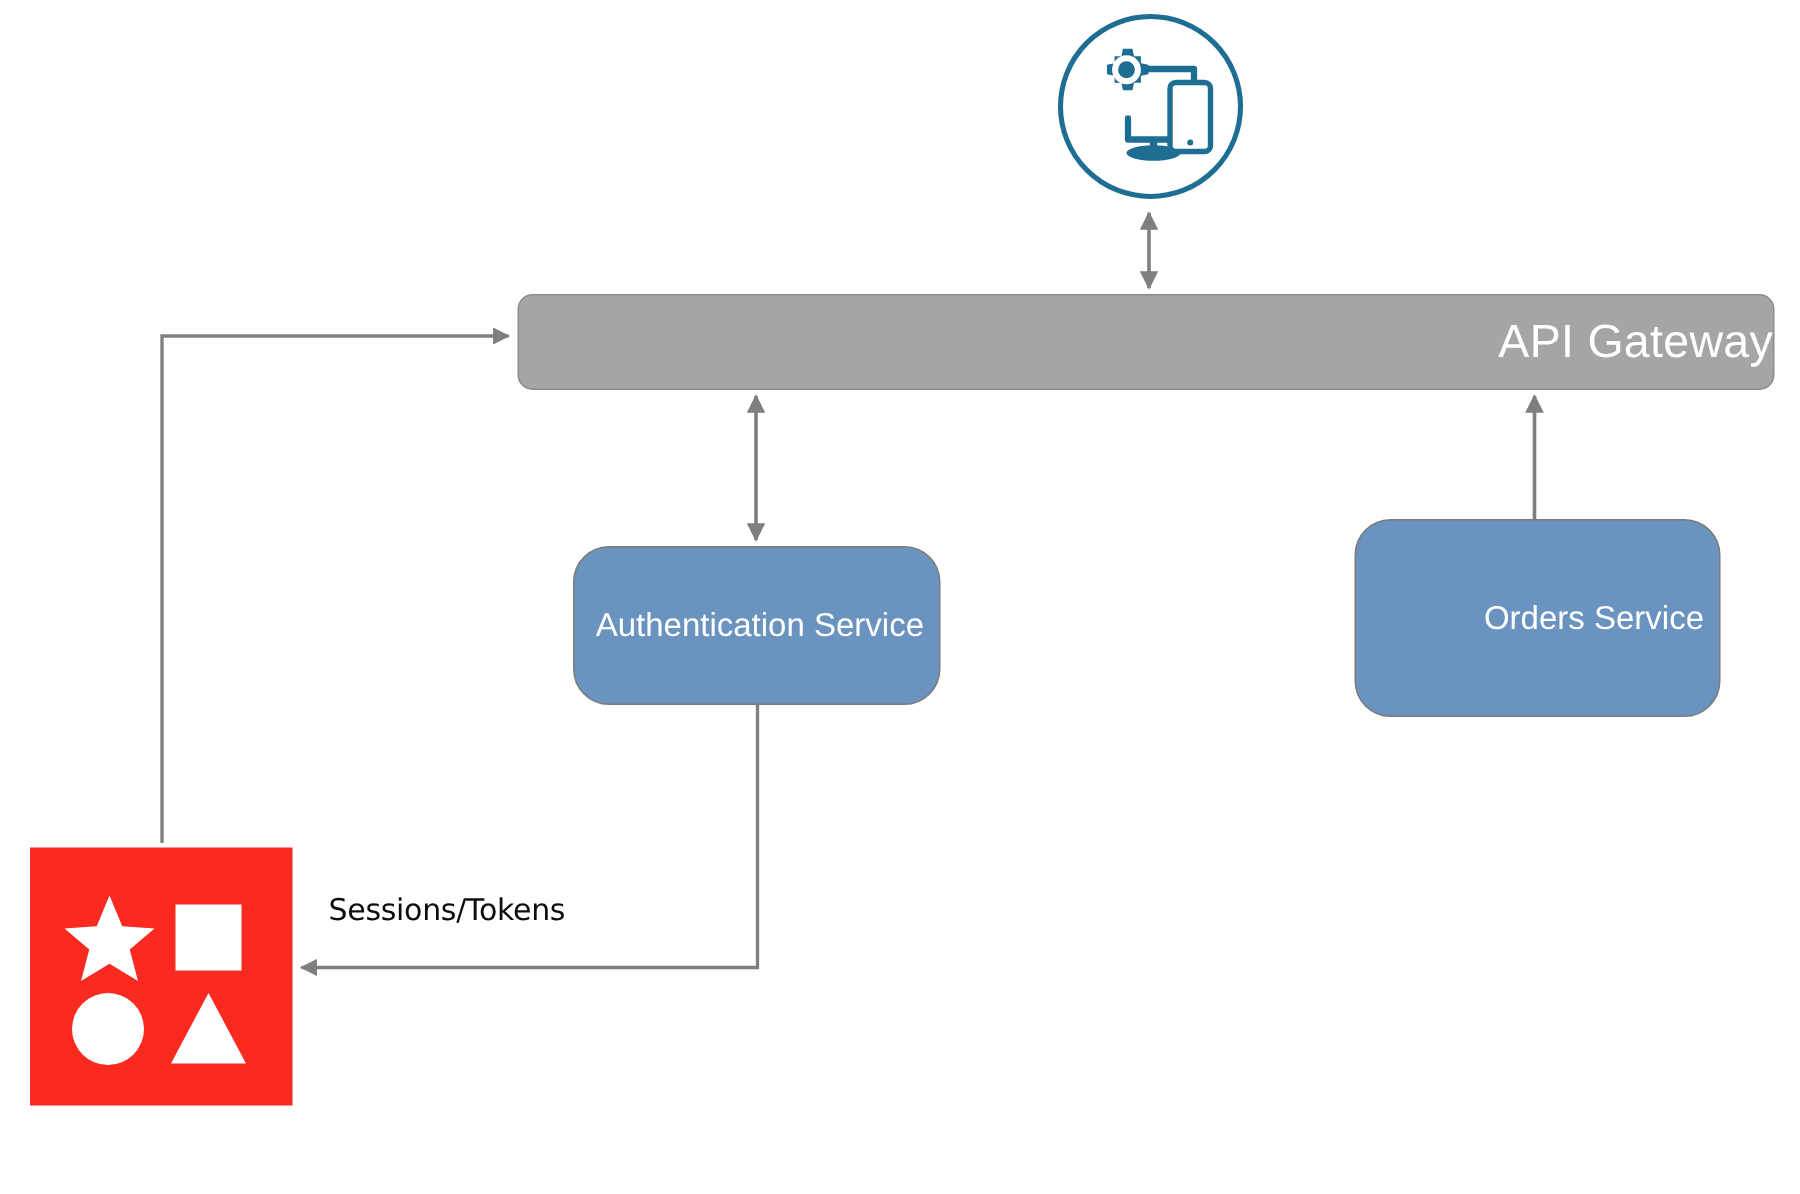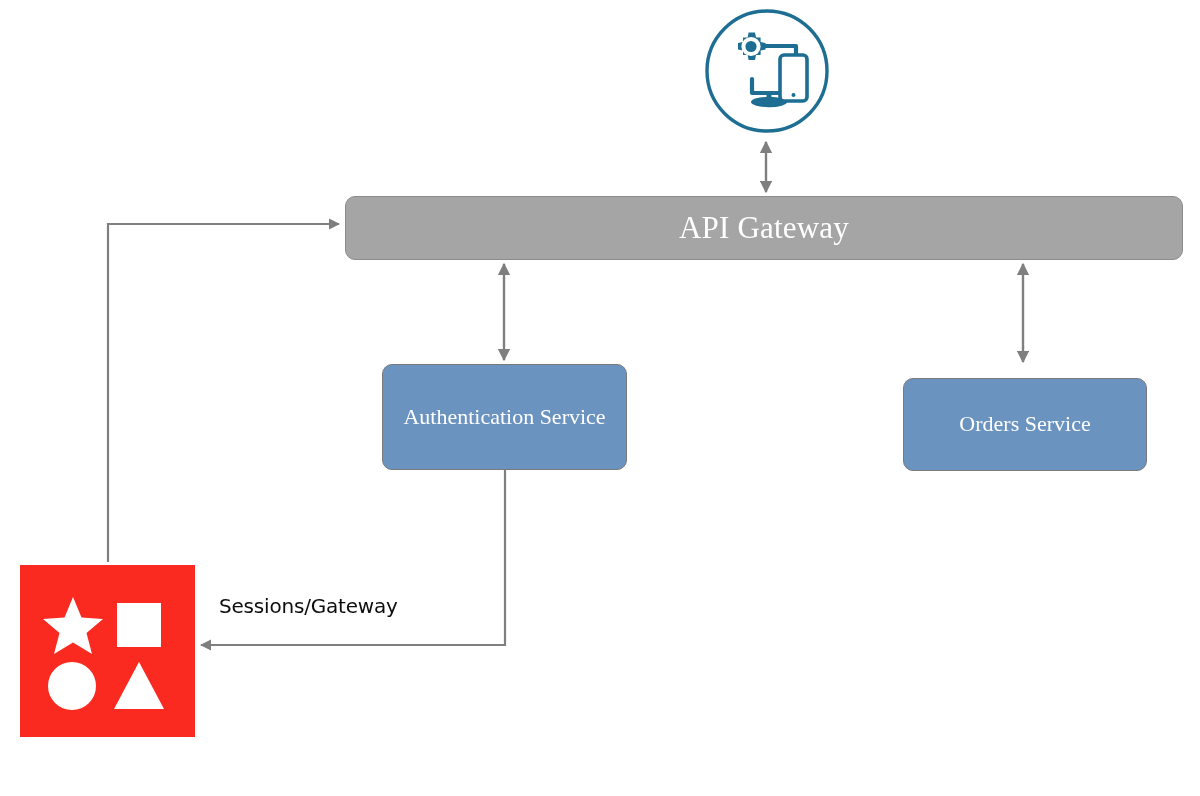--- a/index.html
+++ b/index.html
@@ -13,23 +13,22 @@
     height: 796px;
     background: #ffffff;
     overflow: hidden;
     font-family: "Liberation Sans", sans-serif;
   }
   .node {
     position: absolute;
     box-sizing: border-box;
     display: flex;
     align-items: center;
-    justify-content: center;
+    justify-content: flex-end;
     text-align: center;
-    font-family: Liberation Serif, serif;
   }
 
   
   #api-gateway {
     left: 345px;
     top: 196px;
     width: 838px;
     height: 64px;
     background: #a5a5a5;
     border: 1.5px solid #8c8c8c;
@@ -37,37 +36,37 @@
     color: #ffffff;
     font-size: 31px;
     line-height: 1.1;
     letter-spacing: 0.2px;
   }
 
   
   .service-box {
     background: #6b93bf;
     border: 1.5px solid #7a7a7a;
-    border-radius: 10px;
+    border-radius: 24px;
     color: #ffffff;
     font-size: 22px;
     line-height: 1.38;
     padding: 4px 10px;
   }
   #auth-service {
     left: 382px;
     top: 364px;
     width: 245px;
     height: 106px;
   }
   #orders-service {
     left: 903px;
-    top: 378px;
+    top: 346px;
     width: 244px;
-    height: 93px;
+    height: 132px;
   }
 
   
   #redis-cluster {
     position: absolute;
     left: 20px;
     top: 565px;
     width: 175px;
     height: 172px;
     background: #fa2a21;
@@ -198,15 +197,15 @@
 
       <rect x="97" y="38" width="44" height="44" fill="#ffffff"></rect>
 
       <circle cx="52" cy="121" r="24" fill="#ffffff"></circle>
 
       <path d="M 119 97 L 144 144 L 94 144 z" fill="#ffffff"></path>
     </svg>
   </div>
 
 
-  <div id="sessions-label">Sessions/Gateway</div>
+  <div id="sessions-label">Sessions/Tokens</div>
 
 </div>
 
 </body></html>

